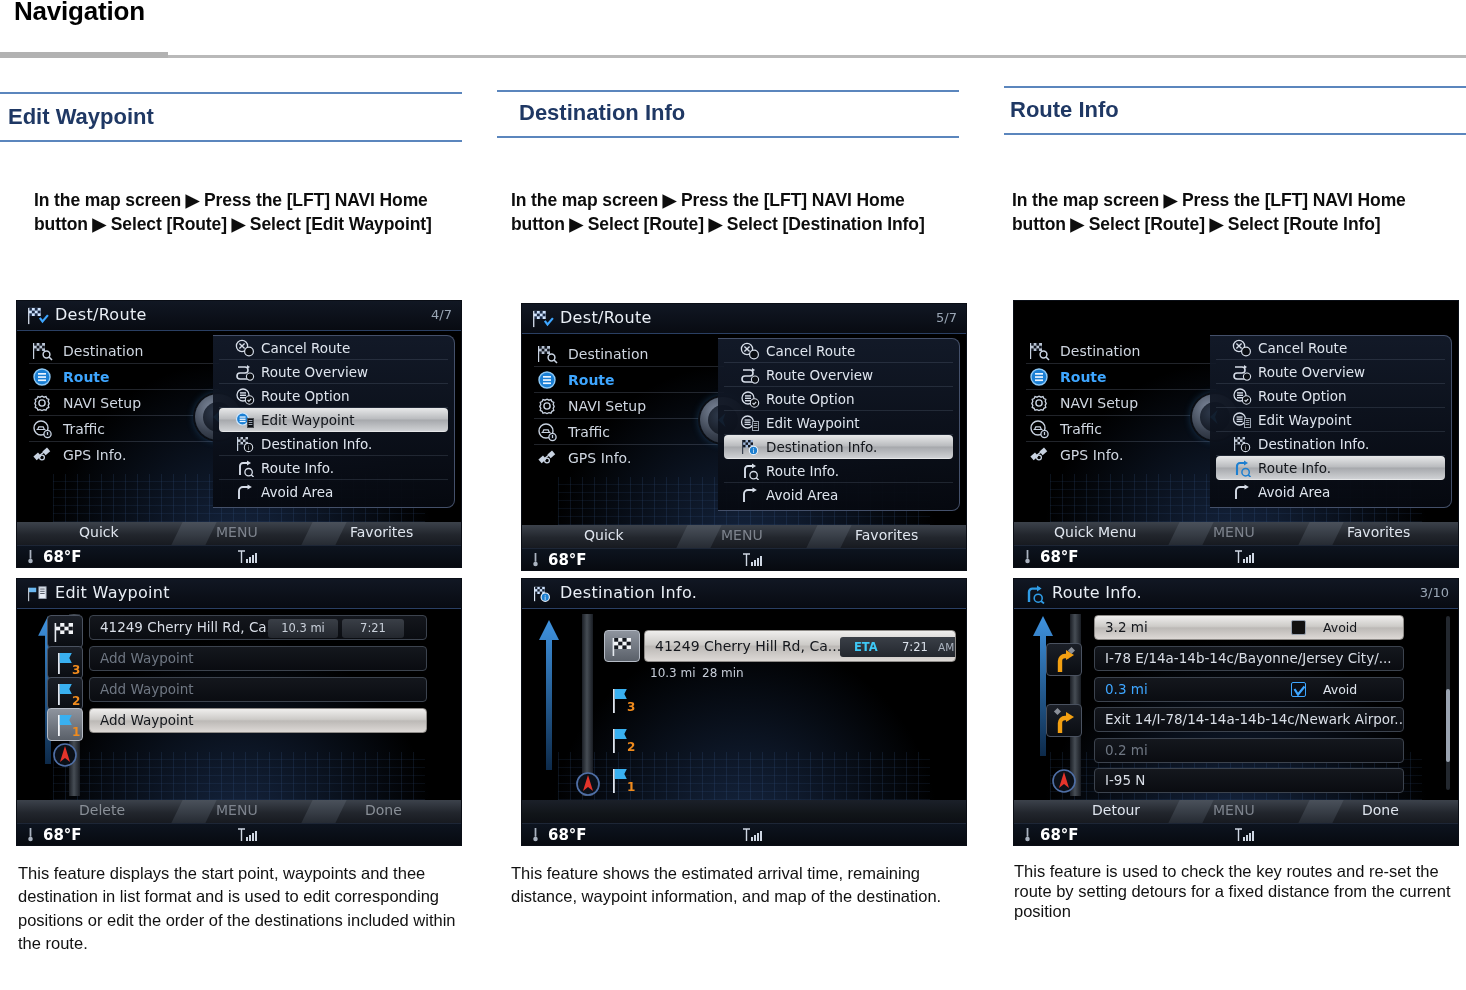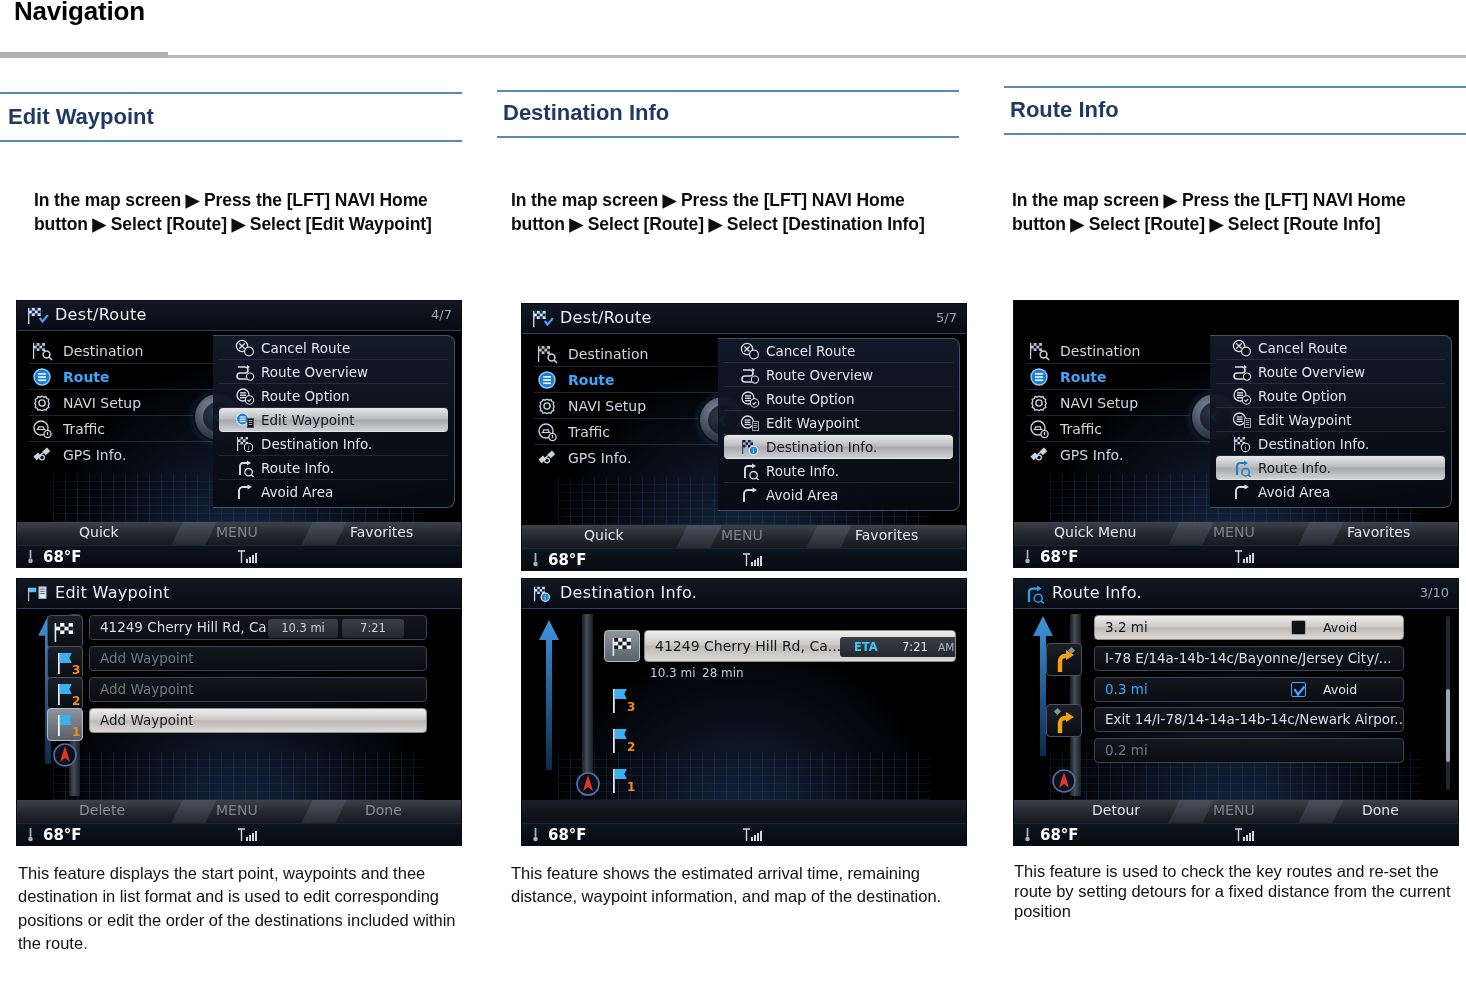--- a/index.html
+++ b/index.html
@@ -509,21 +509,21 @@
             </g>
         </svg>
       </div>
     </div>
 
     <div class="desc" style="left:18px;top:862px;width:452px;">This feature displays the start point, waypoints and thee destination in list format and is used to edit corresponding positions or edit the order of the destinations included within the route.</div>
   </div>
 
   <div class="col col-2">
     <div class="sec-rule-top" style="left:4px;top:90px;width:462px;"></div>
-    <div class="sec-title" style="left:10px;top:100px;text-align:center;">Destination Info</div>
+    <div class="sec-title" style="left:26px;top:100px;text-align:center;">Destination Info</div>
     <div class="sec-rule-bot" style="left:4px;top:136px;width:462px;"></div>
 
     <div class="instr" style="left:18px;top:189px;width:450px;">In the map screen ▶ Press the [LFT] NAVI Home button ▶ Select [Route] ▶ Select [Destination Info]</div>
 
     <div class="nav" style="left:28px;top:303px;">
       <div class="nav-title-bar">
         <svg style="position:absolute;left:10px;top:6px;width:22px;height:18px;" viewBox="0 0 24 20">
           <rect x="2" y="1" width="13" height="9" fill="#cfe3ff"></rect>
           <g fill="#1b2a45">
               <rect x="2" y="1" width="3.2" height="3"></rect>
@@ -1054,20 +1054,21 @@
         <div class="lrow" style="left:80px;top:97px;width:310px;">Exit 14/I-78/14-14a-14b-14c/Newark Airpor...</div>
 
         <div class="lrow dim" style="left:80px;top:128px;width:310px;">0.2 mi</div>
 
         <div class="badge" style="left:32px;top:155px;border:none;background:none;">
           <svg viewBox="0 0 36 33" width="36" height="33">
             <circle cx="18" cy="16" r="11" fill="#0b1018" stroke="#4f6fa6" stroke-width="1.6"></circle>
             <path d="M18 7 L23 23 L18 19 L13 23 Z" fill="#e4342b"></path>
           </svg>
         </div>
+        <div class="lrow" style="left:80px;top:158px;width:310px;">I-95 N</div>
       </div>
       <div class="nav-tabs">
         <div class="tab-sep" style="left:160px;"></div>
         <div class="tab-sep" style="left:290px;"></div>
         <div class="tab" style="left:62px;margin-left:16px;">Detour</div>
         <div class="tab center" style="left:199px;">MENU</div>
         <div class="tab" style="left:348px;">Done</div>
       </div>
       <div class="nav-status">
         <svg class="thermo" viewBox="0 0 8 16">

